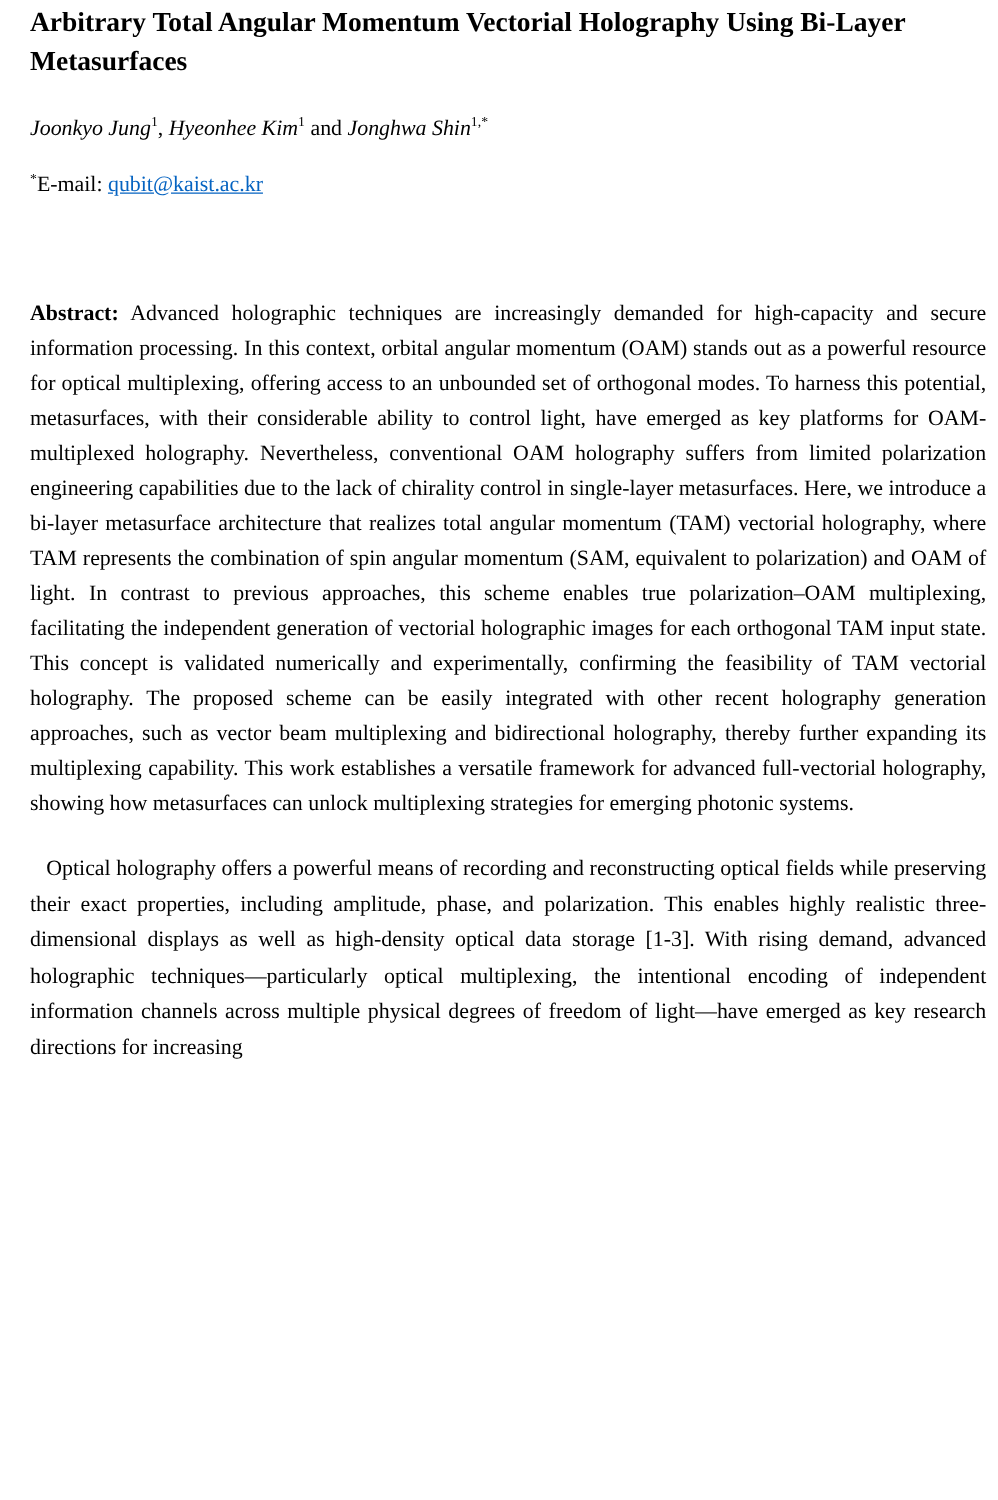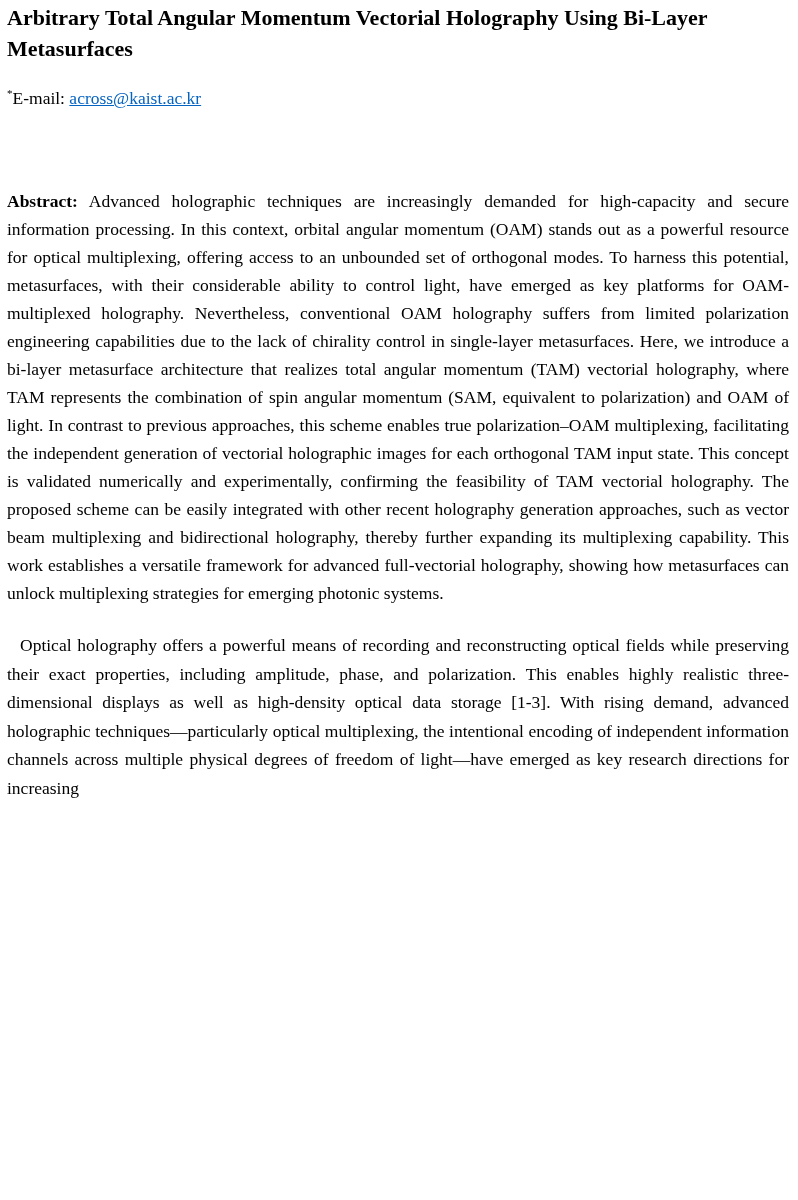--- a/index.html
+++ b/index.html
@@ -3,21 +3,21 @@
 <meta charset="utf-8">
 <style>
   * { margin: 0; padding: 0; box-sizing: border-box; }
   html, body { background: #ffffff; }
   .page {
     position: relative;
     width: 798px;
     height: 1200px;
     margin: 0 auto;
     background: #ffffff;
-    padding: 2px 9px 0 7px;
+    padding: 2px 9px 0 24px;
     font-family: "Liberation Serif", serif;
     font-size: 17.5px;
     color: #000000;
     overflow: hidden;
   }
   .title {
     font-size: 22px;
     font-weight: bold;
     line-height: 31px;
     text-align: left;
@@ -63,23 +63,24 @@
     text-indent: 13px;
   }
 </style>
 </head>
 <body>
 
 <div class="page">
 
   <h1 class="title">Arbitrary Total Angular Momentum Vectorial Holography Using Bi-Layer Metasurfaces</h1>
 
+  <p class="authors"><span class="name">Joonkyo Jung</span><sup>1</sup><span>, </span><span class="name">Hyeonhee Kim</span><sup>1</sup><span> and </span><span class="name">Jonghwa Shin</span><sup>1,*</sup></p>
 
 
-  <p class="email"><sup>*</sup><span>E-mail: </span><a href="#" class="email-link">across@kaist.ac.kr</a></p>
+  <p class="email"><sup>*</sup><span>E-mail: </span><a href="#" class="email-link">qubit@kaist.ac.kr</a></p>
 
   <p class="abstract"><b class="bold-label">Abstract:</b> <span>Advanced holographic techniques are increasingly demanded for high-capacity and secure information processing. In this context, orbital angular momentum (OAM) stands out as a powerful resource for optical multiplexing, offering access to an unbounded set of orthogonal modes. To harness this potential, metasurfaces, with their considerable ability to control light, have emerged as key platforms for OAM-multiplexed holography. Nevertheless, conventional OAM holography suffers from limited polarization engineering capabilities due to the lack of chirality control in single-layer metasurfaces. Here, we introduce a bi-layer metasurface architecture that realizes total angular momentum (TAM) vectorial holography, where TAM represents the combination of spin angular momentum (SAM, equivalent to polarization) and OAM of light. In contrast to previous approaches, this scheme enables true polarization–OAM multiplexing, facilitating the independent generation of vectorial holographic images for each orthogonal TAM input state. This concept is validated numerically and experimentally, confirming the feasibility of TAM vectorial holography. The proposed scheme can be easily integrated with other recent holography generation approaches, such as vector beam multiplexing and bidirectional holography, thereby further expanding its multiplexing capability. This work establishes a versatile framework for advanced full-vectorial holography, showing how metasurfaces can unlock multiplexing strategies for emerging photonic systems.</span></p>
 
 
 
   <p class="intro-paragraph">Optical holography offers a powerful means of recording and reconstructing optical fields while preserving their exact properties, including amplitude, phase, and polarization. This enables highly realistic three-dimensional displays as well as high-density optical data storage [1-3]. With rising demand, advanced holographic techniques—particularly optical multiplexing, the intentional encoding of independent information channels across multiple physical degrees of freedom of light—have emerged as key research directions for increasing</p>
 
 </div>
 
 </body></html>

